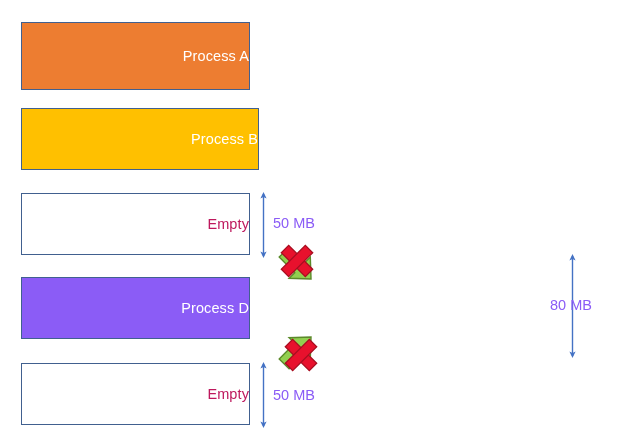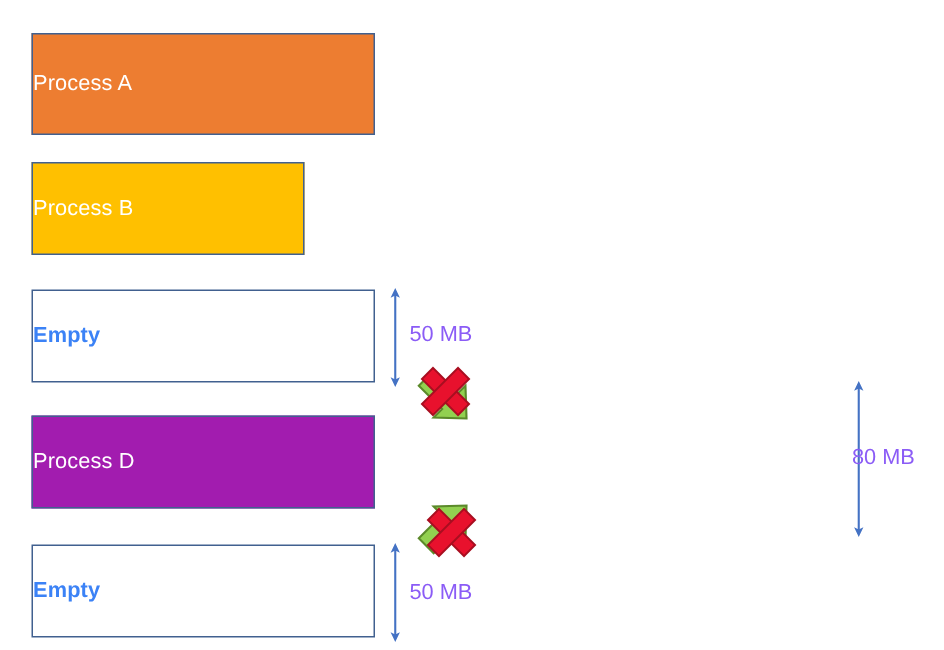--- a/index.html
+++ b/index.html
@@ -14,29 +14,29 @@
     background: #ffffff;
     overflow: hidden;
     font-family: "Liberation Sans", sans-serif;
   }
   .mem-block {
     position: absolute;
     box-sizing: border-box;
     border: 1.3px solid #41608F;
     display: flex;
     align-items: center;
-    justify-content: flex-start;
+    justify-content: flex-end;
   }
   .mem-block .blk-label {
     font-size: 14.5px;
     line-height: 1;
     letter-spacing: 0.1px;
   }
   .label-light { color: #ffffff; }
-  .label-dark  { color: #3b82f6; font-weight: bold; }
+  .label-dark  { color: #be185d; }
 
   .dim-line {
     position: absolute;
   }
   .dim-label {
     position: absolute;
     font-size: 14.5px;
     color: #8b5cf6;
     white-space: nowrap;
     line-height: 1;
@@ -48,29 +48,29 @@
 </style>
 </head>
 <body>
 
 <div id="canvas">
 
   <div class="mem-block" style="left:21px; top:22px; width:229px; height:68px; background:#ED7D31;">
     <span class="blk-label label-light">Process A</span>
   </div>
 
-  <div class="mem-block" style="left:21px; top:108px; width:182px; height:62px; background:#FFC000;">
+  <div class="mem-block" style="left:21px; top:108px; width:238px; height:62px; background:#FFC000;">
     <span class="blk-label label-light">Process B</span>
   </div>
 
   <div class="mem-block" style="left:21px; top:193px; width:229px; height:62px; background:#FFFFFF;">
     <span class="blk-label label-dark">Empty</span>
   </div>
 
-  <div class="mem-block" style="left:21px; top:277px; width:229px; height:62px; background:#a21caf;">
+  <div class="mem-block" style="left:21px; top:277px; width:229px; height:62px; background:#8b5cf6;">
     <span class="blk-label label-light">Process D</span>
   </div>
 
   <div class="mem-block" style="left:21px; top:363px; width:229px; height:62px; background:#FFFFFF;">
     <span class="blk-label label-dark">Empty</span>
   </div>
 
 
   <div class="dim-line" style="left:255px; top:188px; width:18px; height:74px;">
     <svg width="18" height="74" viewBox="0 0 18 74">
@@ -81,21 +81,21 @@
   </div>
   <div class="dim-label" style="left:273px; top:216px;">50 MB</div>
 
   <div class="dim-line" style="left:564px; top:250px; width:18px; height:112px;">
     <svg width="18" height="112" viewBox="0 0 18 112">
       <line x1="8.5" y1="6" x2="8.5" y2="106" stroke="#4472C4" stroke-width="1.4"></line>
       <polygon points="8.5,4 5.4,10.5 8.5,9 11.6,10.5" fill="#4472C4"></polygon>
       <polygon points="8.5,108 5.4,101.5 8.5,103 11.6,101.5" fill="#4472C4"></polygon>
     </svg>
   </div>
-  <div class="dim-label" style="left:568px; top:298px;text-align:right;">80 MB</div>
+  <div class="dim-label" style="left:550px; top:298px;text-align:right;">80 MB</div>
 
   <div class="dim-line" style="left:255px; top:358px; width:18px; height:74px;">
     <svg width="18" height="74" viewBox="0 0 18 74">
       <line x1="8.5" y1="6" x2="8.5" y2="68" stroke="#4472C4" stroke-width="1.4"></line>
       <polygon points="8.5,4 5.4,10.5 8.5,9 11.6,10.5" fill="#4472C4"></polygon>
       <polygon points="8.5,70 5.4,63.5 8.5,65 11.6,63.5" fill="#4472C4"></polygon>
     </svg>
   </div>
   <div class="dim-label" style="left:273px; top:388px;">50 MB</div>
 

